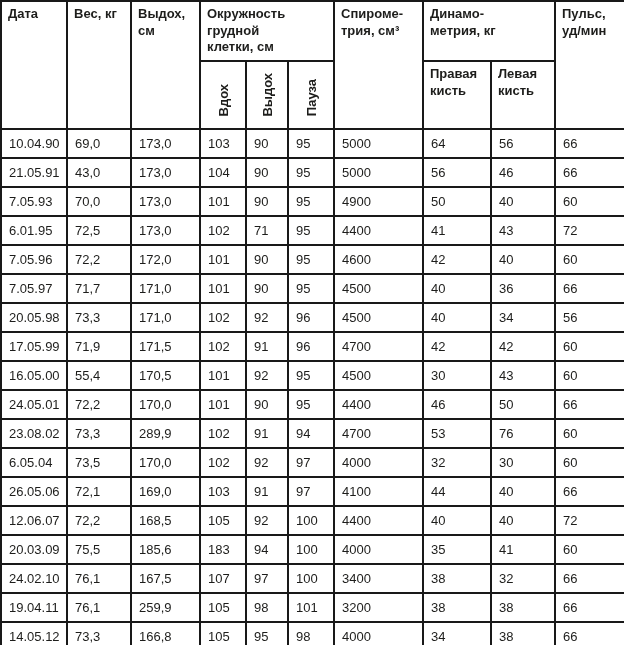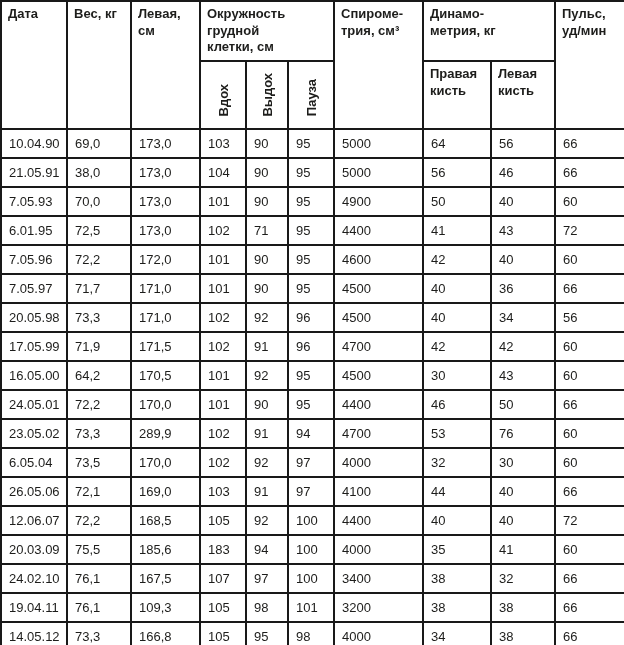--- a/index.html
+++ b/index.html
@@ -69,21 +69,21 @@
     <col style="width:46px">
     <col style="width:89px">
     <col style="width:68px">
     <col style="width:64px">
     <col style="width:70px">
   </colgroup>
   <thead>
     <tr class="hdr-top">
       <th rowspan="2">Дата</th>
       <th rowspan="2">Вес, кг</th>
-      <th rowspan="2">Левая, см</th>
+      <th rowspan="2">Выдох, см</th>
       <th colspan="3">Окружность
 грудной
 клетки, см</th>
       <th rowspan="2">Спироме-
 трия, см³</th>
       <th colspan="2">Динамо-
 метрия, кг</th>
       <th rowspan="2">Пульс,
 уд/мин</th>
     </tr>
@@ -105,21 +105,21 @@
         <td>103</td>
         <td>90</td>
         <td>95</td>
         <td>5000</td>
         <td>64</td>
         <td>56</td>
         <td>66</td>
       </tr>
       <tr>
         <td>21.05.91</td>
-        <td>38,0</td>
+        <td>43,0</td>
         <td>173,0</td>
         <td>104</td>
         <td>90</td>
         <td>95</td>
         <td>5000</td>
         <td>56</td>
         <td>46</td>
         <td>66</td>
       </tr>
       <tr>
@@ -189,21 +189,21 @@
         <td>102</td>
         <td>91</td>
         <td>96</td>
         <td>4700</td>
         <td>42</td>
         <td>42</td>
         <td>60</td>
       </tr>
       <tr>
         <td>16.05.00</td>
-        <td>64,2</td>
+        <td>55,4</td>
         <td>170,5</td>
         <td>101</td>
         <td>92</td>
         <td>95</td>
         <td>4500</td>
         <td>30</td>
         <td>43</td>
         <td>60</td>
       </tr>
       <tr>
@@ -212,21 +212,21 @@
         <td>170,0</td>
         <td>101</td>
         <td>90</td>
         <td>95</td>
         <td>4400</td>
         <td>46</td>
         <td>50</td>
         <td>66</td>
       </tr>
       <tr>
-        <td>23.05.02</td>
+        <td>23.08.02</td>
         <td>73,3</td>
         <td>289,9</td>
         <td>102</td>
         <td>91</td>
         <td>94</td>
         <td>4700</td>
         <td>53</td>
         <td>76</td>
         <td>60</td>
       </tr>
@@ -286,21 +286,21 @@
         <td>97</td>
         <td>100</td>
         <td>3400</td>
         <td>38</td>
         <td>32</td>
         <td>66</td>
       </tr>
       <tr>
         <td>19.04.11</td>
         <td>76,1</td>
-        <td>109,3</td>
+        <td>259,9</td>
         <td>105</td>
         <td>98</td>
         <td>101</td>
         <td>3200</td>
         <td>38</td>
         <td>38</td>
         <td>66</td>
       </tr>
       <tr>
         <td>14.05.12</td>

